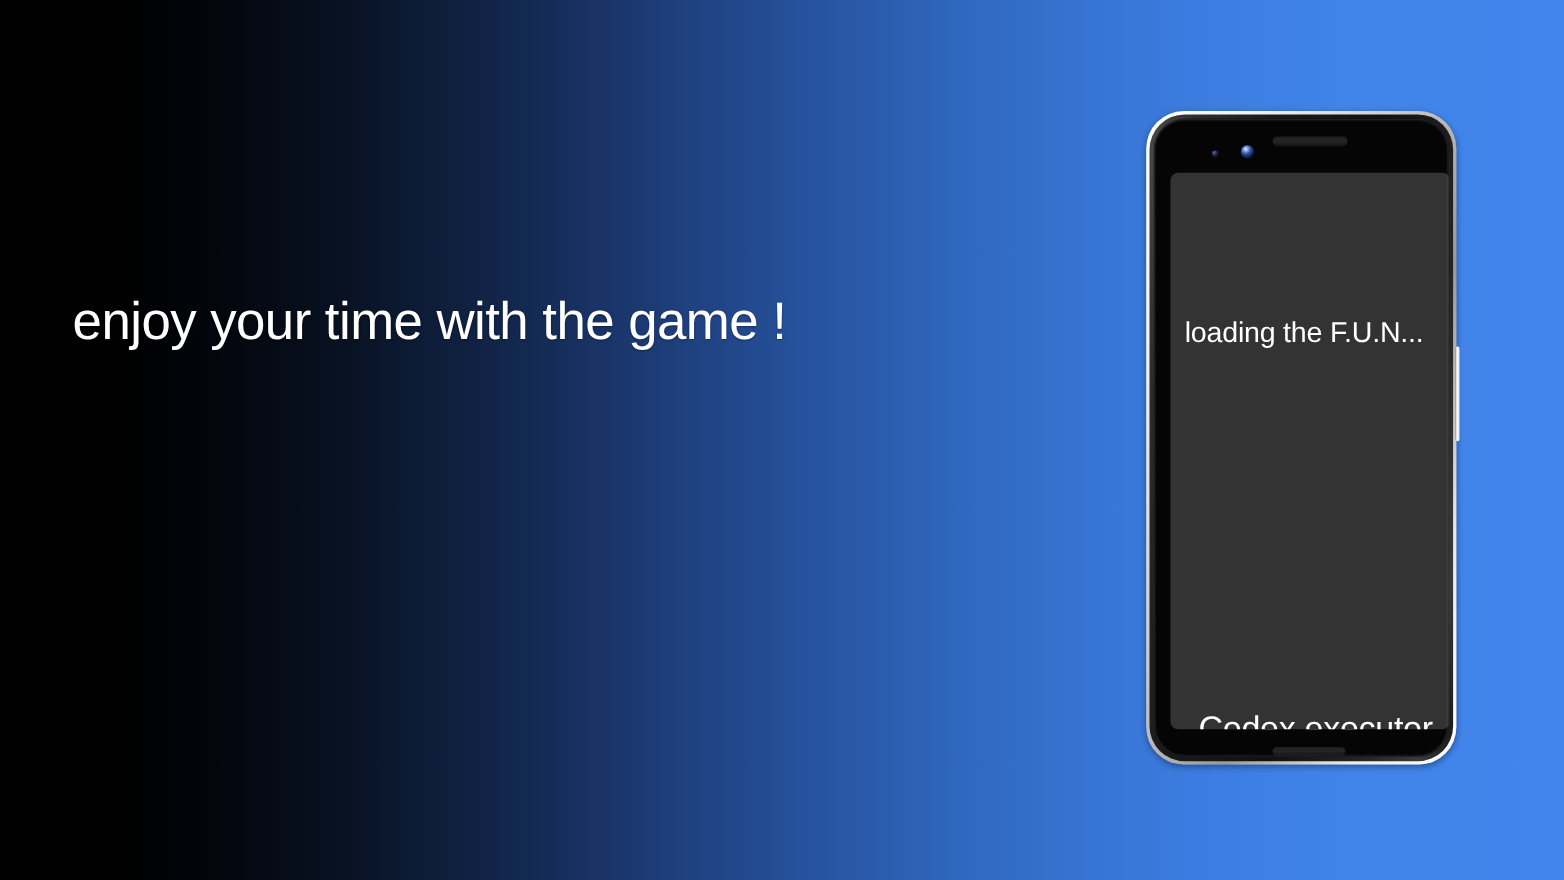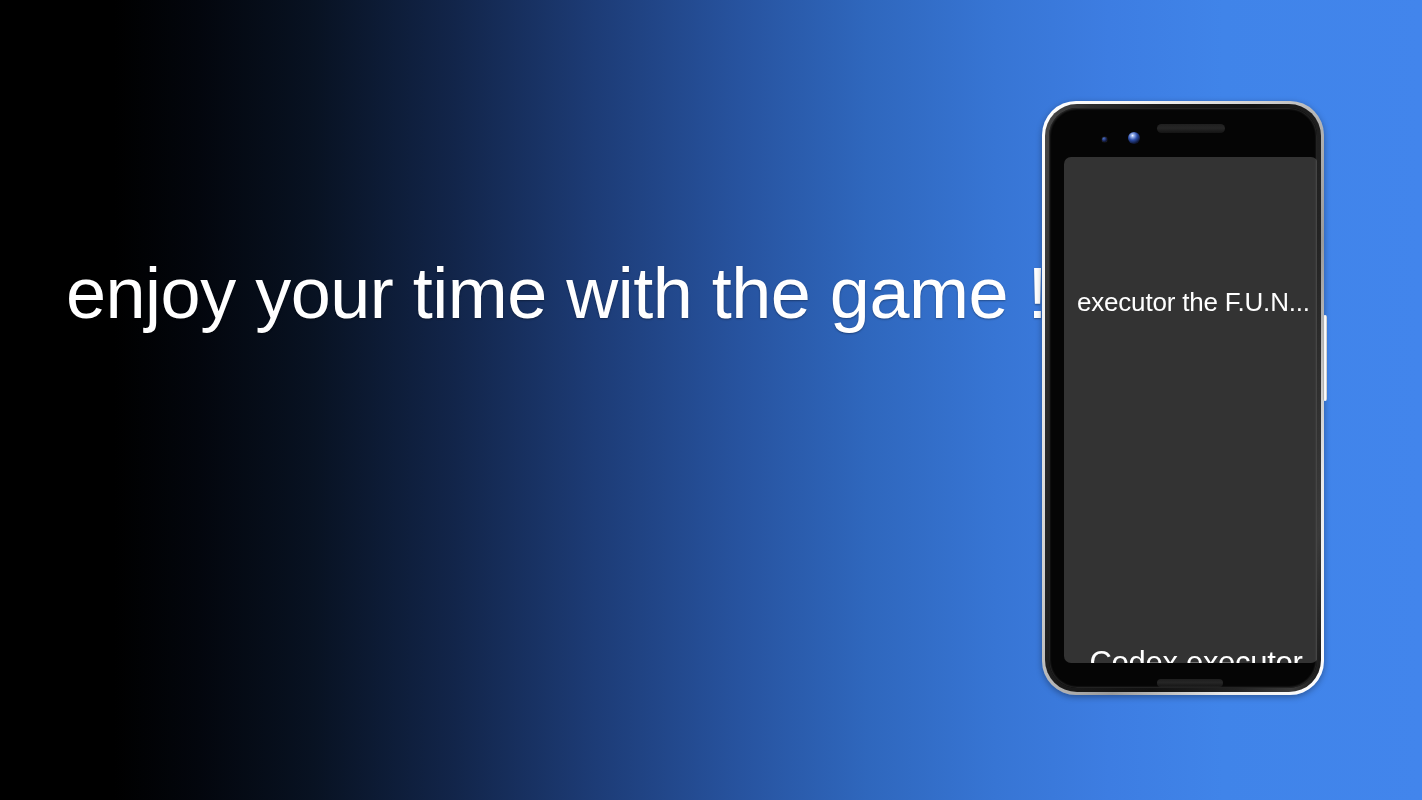--- a/index.html
+++ b/index.html
@@ -28,21 +28,21 @@
       #4084e9 86%,
       #4285ec 100%
     );
   }
 
   
   #headline {
     position: absolute;
     left: 66px;
     top: 258px;
-    font-size: 72px;
+    font-size: 48px;
     line-height: 70px;
     font-weight: 400;
     color: #ffffff;
     letter-spacing: -0.5px;
     white-space: nowrap;
     text-shadow: 0 1px 2px rgba(0,0,0,0.35);
   }
 
   
   #phone {
@@ -190,21 +190,21 @@
 
     <div class="phone-outline"></div>
     <div class="phone-band"></div>
     <div class="phone-body">
 
       <div class="sensor-small"></div>
       <div class="sensor-camera"></div>
       <div class="earpiece"></div>
 
       <div class="screen">
-        <div class="screen-loading">executor the F.U.N...</div>
+        <div class="screen-loading">loading the F.U.N...</div>
         <div class="screen-title">Codex executor</div>
       </div>
 
       <div class="bottom-speaker"></div>
     </div>
 
     <div class="side-button"></div>
   </div>
 
 </div>

